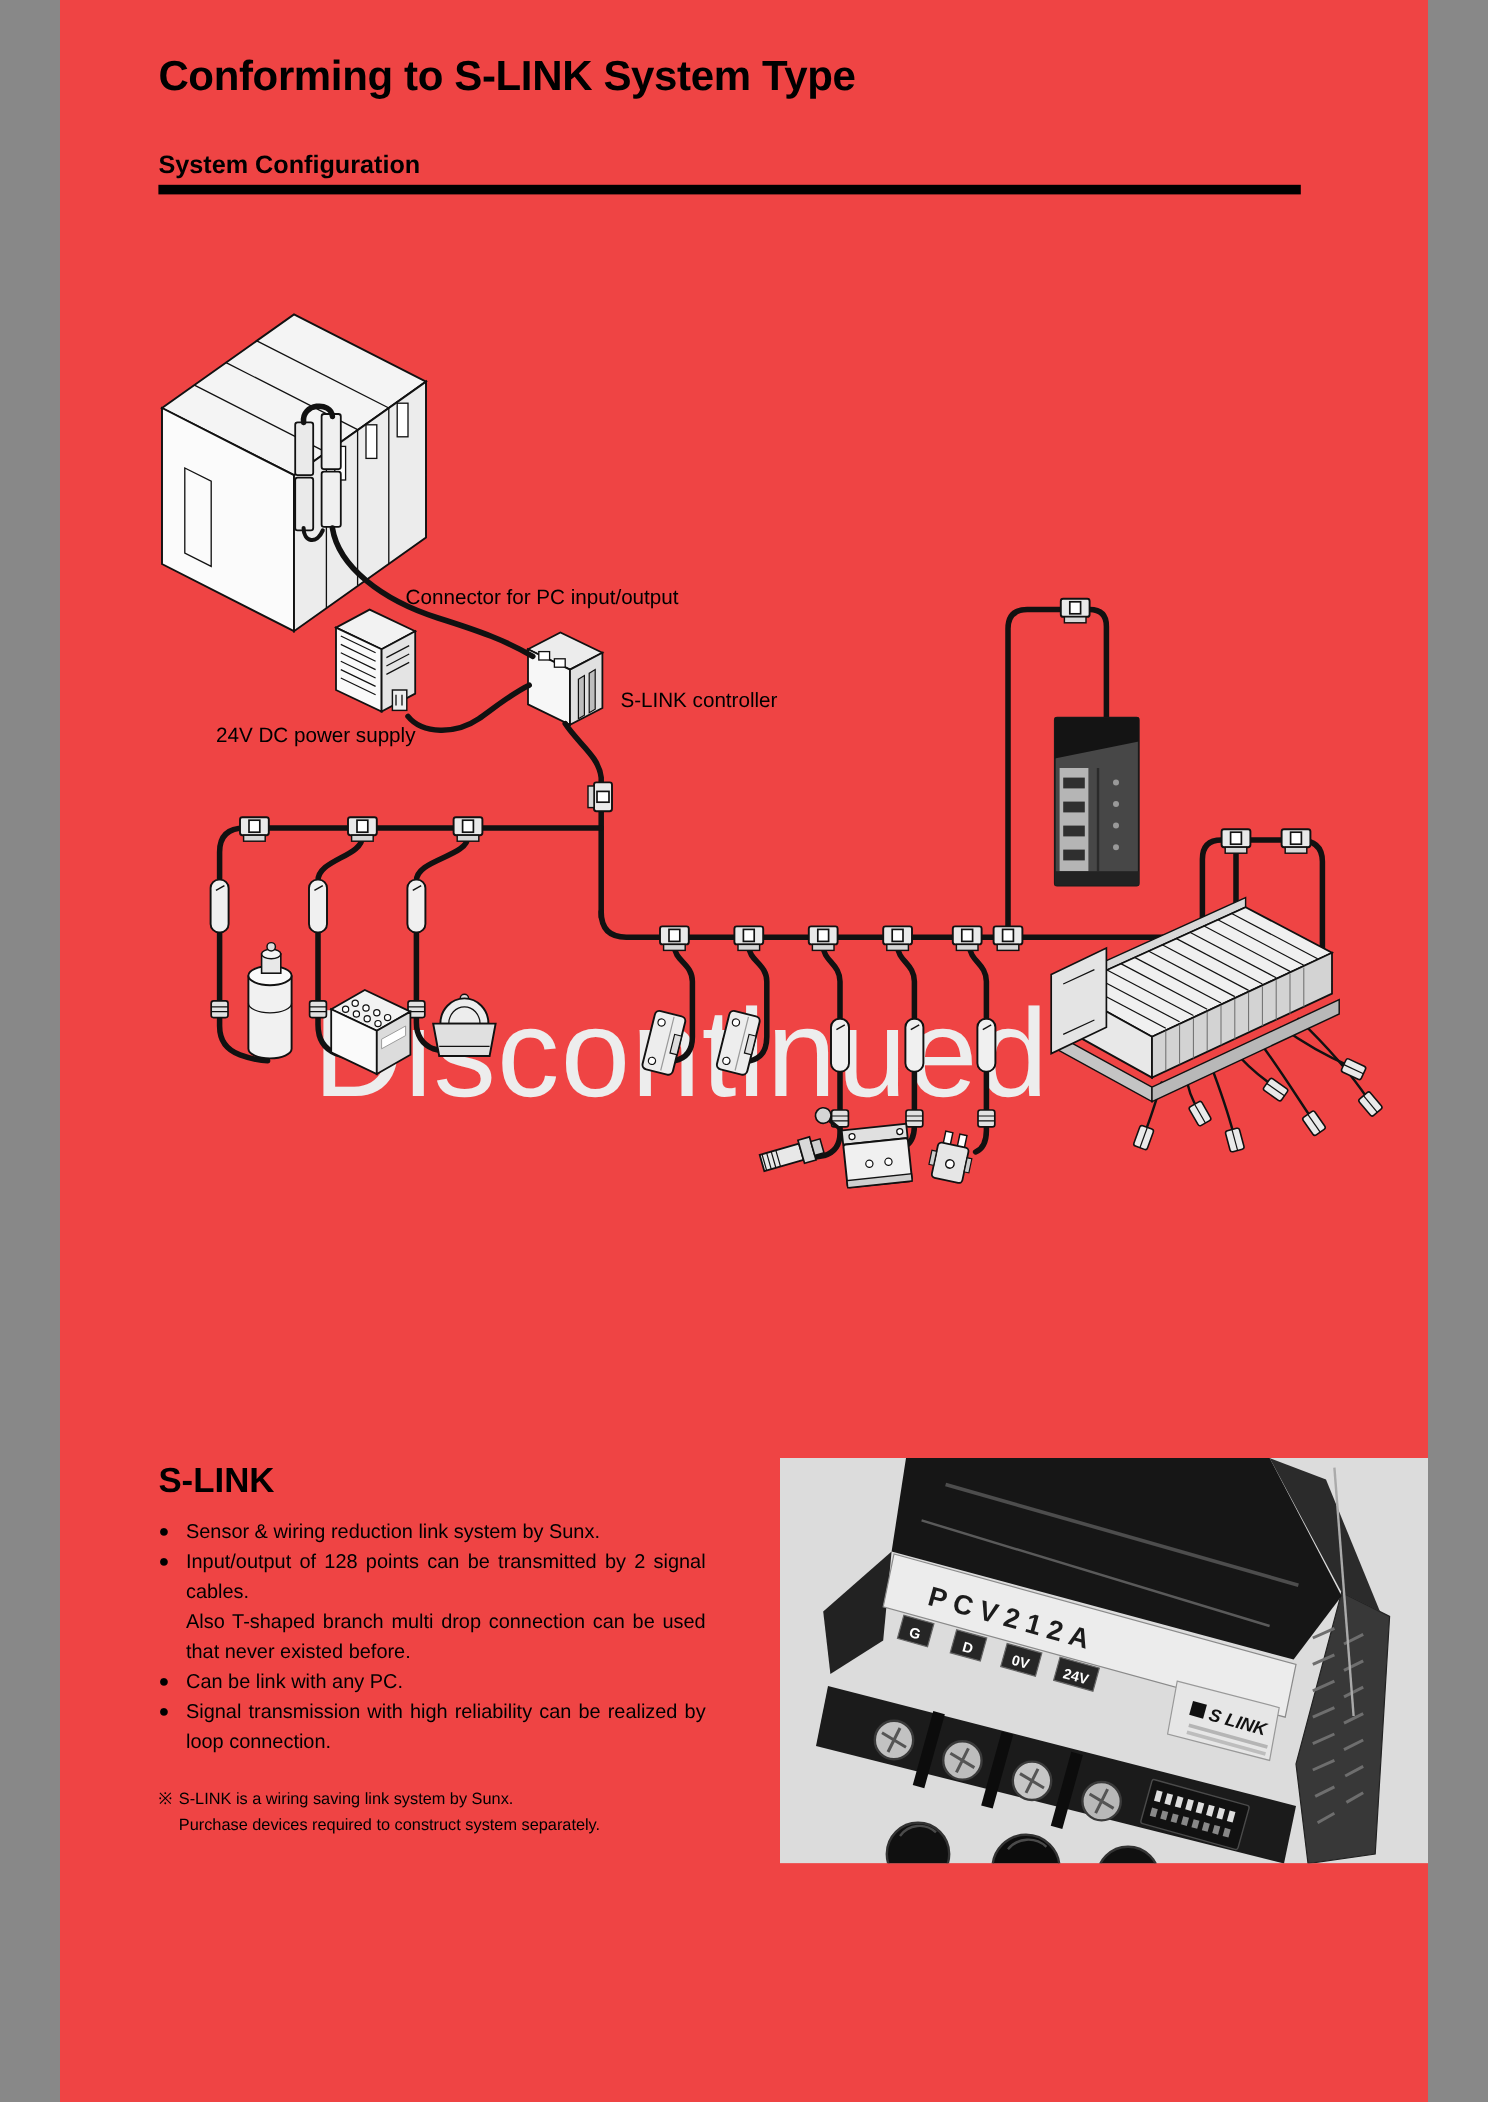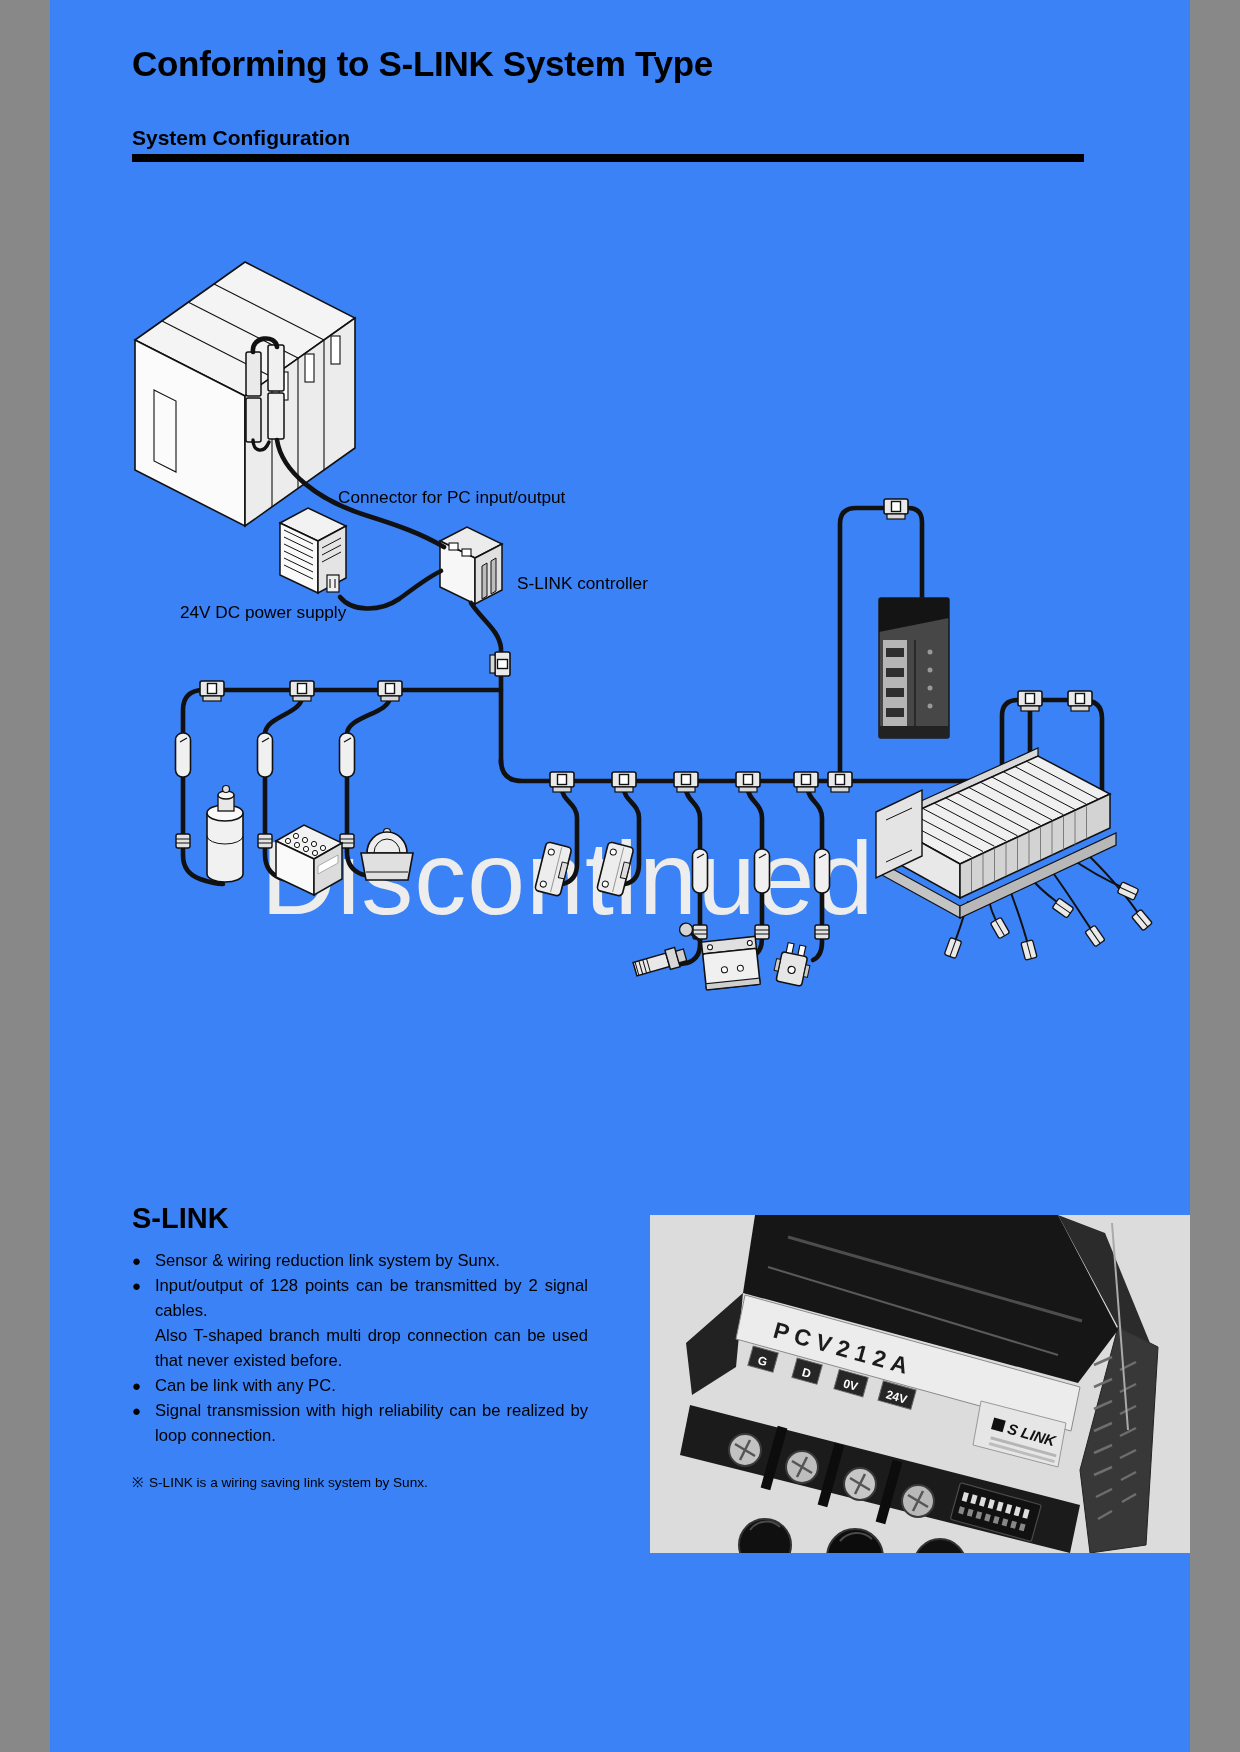--- a/index.html
+++ b/index.html
@@ -1,25 +1,25 @@
 <!DOCTYPE html>
 <html><head>
 <meta charset="utf-8">
 <style>
   html,body{margin:0;padding:0;background:#888;}
-  #page{position:relative;width:1140px;height:1752px;background:#3b82f6;
+  #page{position:relative;width:1140px;height:1752px;background:#ef4444;
         font-family:"Liberation Sans",sans-serif;color:#000;overflow:hidden;margin:0 auto;}
   .title{position:absolute;left:82px;top:44px;font-size:35px;font-weight:bold;letter-spacing:-0.3px;}
   .sect{position:absolute;left:82px;top:126px;font-size:21px;font-weight:bold;}
   .rule{position:absolute;left:82px;top:154px;width:952px;height:8px;background:#000;}
   .watermark{position:absolute;left:211px;top:826px;font-size:104px;line-height:1;
              color:#ededed;z-index:0;white-space:nowrap;letter-spacing:1px;}
   #diagram{position:absolute;left:0;top:0;z-index:1;}
   .slink{position:absolute;left:82px;top:1202px;width:456px;z-index:2;}
-  .slink h2{margin:0 0 13px 0;font-size:29px;letter-spacing:0;}
+  .slink h2{margin:16px 0 13px 0;font-size:29px;letter-spacing:0;}
   .bullets{font-size:16.6px;line-height:25px;text-align:justify;}
   .bullet{position:relative;padding-left:23px;}
   .bullet .mk{position:absolute;left:0;top:0;font-size:15px;}
   .cont{padding-left:23px;text-align:justify;}
   .note{margin-top:24px;font-size:13.6px;line-height:21.5px;}
   .note .first{position:relative;padding-left:17px;}
   .note .sym{position:absolute;left:0;}
   .note .nline{padding-left:17px;}
   .photo{position:absolute;left:600px;top:1215px;width:543px;height:338px;z-index:2;overflow:hidden;}
   .vtab{position:absolute;left:1160px;top:1010px;width:56px;height:100px;display:flex;
@@ -319,20 +319,21 @@
         <span class="mk">●</span><span>Can be link with any PC.</span>
       </div>
       <div class="bullet">
         <span class="mk">●</span><span>Signal transmission with high reliability can be realized by loop connection.</span>
       </div>
     </div>
     <div class="note">
       <div class="first">
         <span class="sym">※</span><span>S-LINK is a wiring saving link system by Sunx.</span>
       </div>
+      <div class="nline">Purchase devices required to construct system separately.</div>
     </div>
   </div>
 
   <div class="photo">
     <svg width="543" height="338" viewBox="0 0 543 338">
       <rect x="0" y="0" width="543" height="338" fill="#dcdcdc"></rect>
 
       <polygon points="468,112 508,132 496,330 440,338 430,255" fill="#383838" stroke="#222"></polygon>
       <g stroke="#6e6e6e" stroke-width="2.5">
         <path d="M444,150 L462,142"></path>

